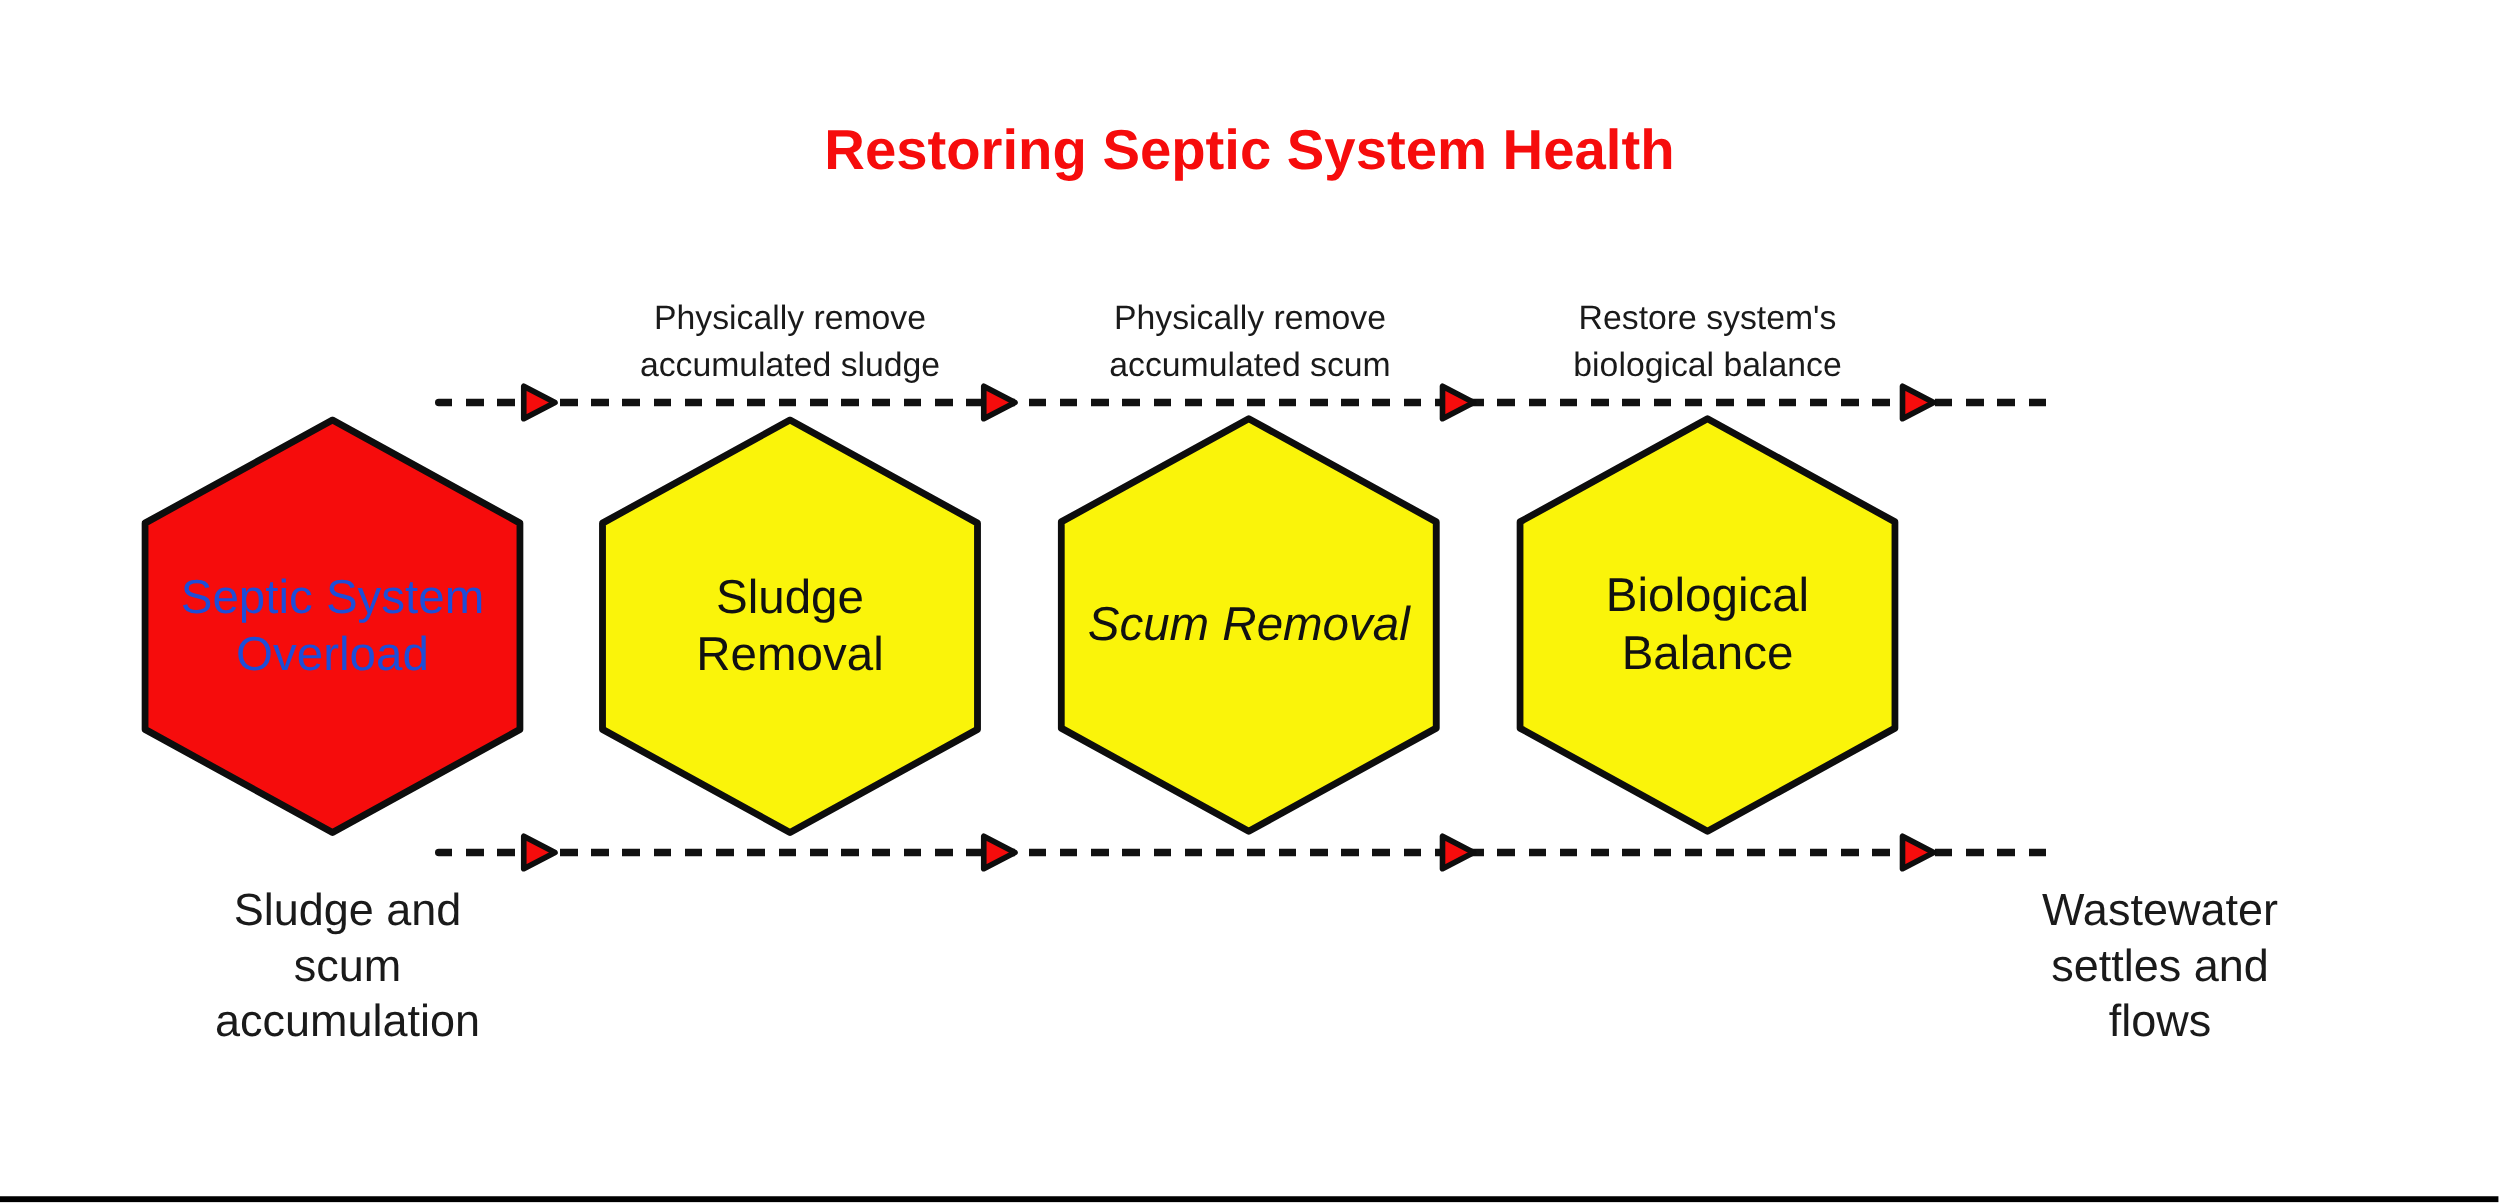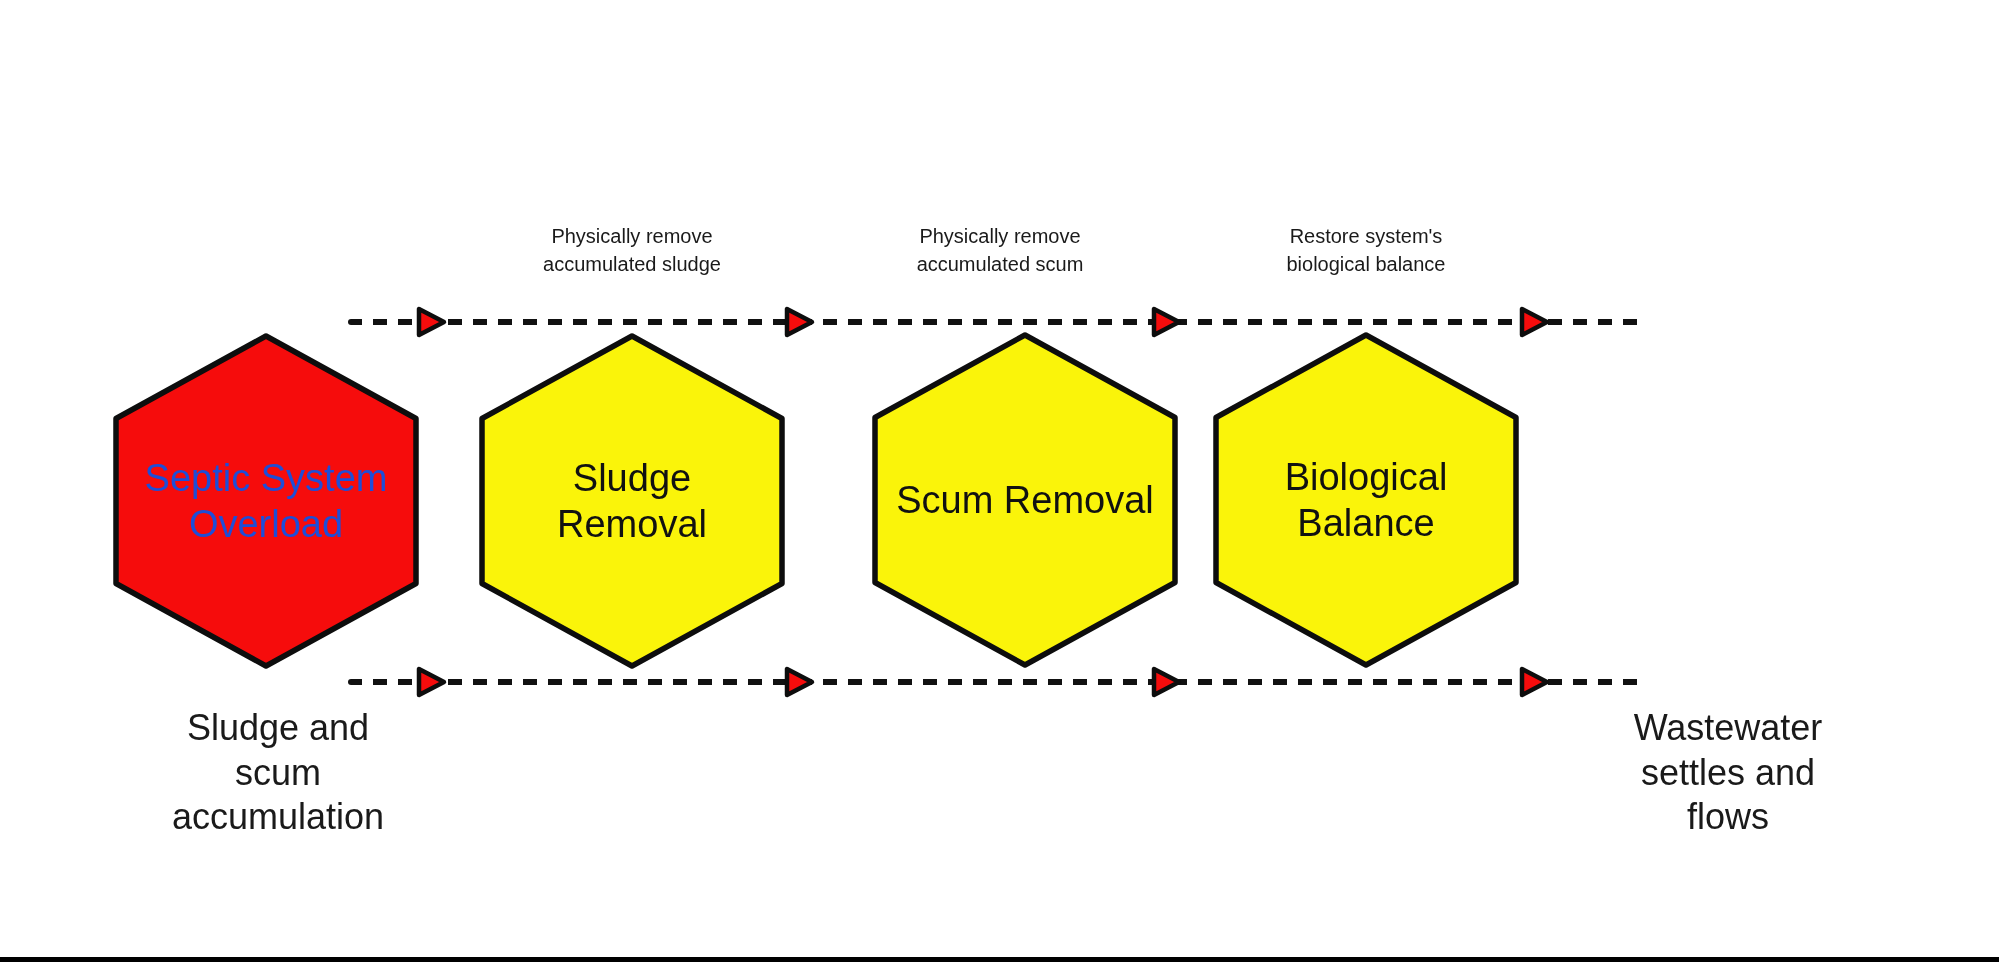--- a/index.html
+++ b/index.html
@@ -11,23 +11,23 @@
     font-family:"Liberation Sans","DejaVu Sans",sans-serif;
   }
   .title{
     position:absolute;left:0;right:0;top:94px;
     text-align:center;
     font-size:45px;font-weight:bold;
     color:#F60C0C;
     letter-spacing:0px;
   }
   .transition-label{
-    position:absolute;top:222px;width:440px;
+    position:absolute;top:235px;width:440px;
     text-align:center;
-    font-size:20px;line-height:1.42;
+    font-size:27px;line-height:1.42;
     color:#1A1A1A;
     white-space:pre-line;
   }
   .dashed-line{
     position:absolute;left:348px;width:1296px;height:6px;
     background:repeating-linear-gradient(90deg,#111111 0 14px,transparent 14px 25px);
     border-radius:3px;
   }
   .dashed-line.top{top:319px;}
   .dashed-line.bottom{top:679px;}
@@ -54,20 +54,21 @@
   .bottom-bar{
     position:absolute;left:0;bottom:0;width:100%;height:5px;
     background:#000000;
   }
 </style>
 </head>
 <body>
 
 <div class="canvas">
 
+  <div class="title">Restoring Septic System Health</div>
 
   <div class="transition-label" style="left:412px;">Physically remove
 accumulated sludge</div>
   <div class="transition-label" style="left:780px;">Physically remove
 accumulated scum</div>
   <div class="transition-label" style="left:1146px;">Restore system's
 biological balance</div>
 
   <div class="dashed-line top"></div>
   <div class="dashed-line bottom"></div>
@@ -123,21 +124,21 @@
   </div>
 
   <div class="hex" style="left:479px;top:333px;padding-left:16px;">
     <svg width="306" height="336" viewBox="0 0 306 336">
       <polygon points="153,3 303,85.5 303,250.5 153,333 3,250.5 3,85.5" stroke="#0D0D0D" stroke-width="5.5" stroke-linejoin="round" fill="#FAF40A"></polygon>
     </svg>
     <div class="node-label dark">Sludge
 Removal</div>
   </div>
 
-  <div class="hex" style="left:872px;top:332px;">
+  <div class="hex" style="left:846px;top:332px;font-style:italic;">
     <svg width="306" height="336" viewBox="0 0 306 336">
       <polygon points="153,3 303,85.5 303,250.5 153,333 3,250.5 3,85.5" stroke="#0D0D0D" stroke-width="5.5" stroke-linejoin="round" fill="#FAF40A"></polygon>
     </svg>
     <div class="node-label dark">Scum Removal</div>
   </div>
 
   <div class="hex" style="left:1213px;top:332px;">
     <svg width="306" height="336" viewBox="0 0 306 336">
       <polygon points="153,3 303,85.5 303,250.5 153,333 3,250.5 3,85.5" stroke="#0D0D0D" stroke-width="5.5" stroke-linejoin="round" fill="#FAF40A"></polygon>
     </svg>

